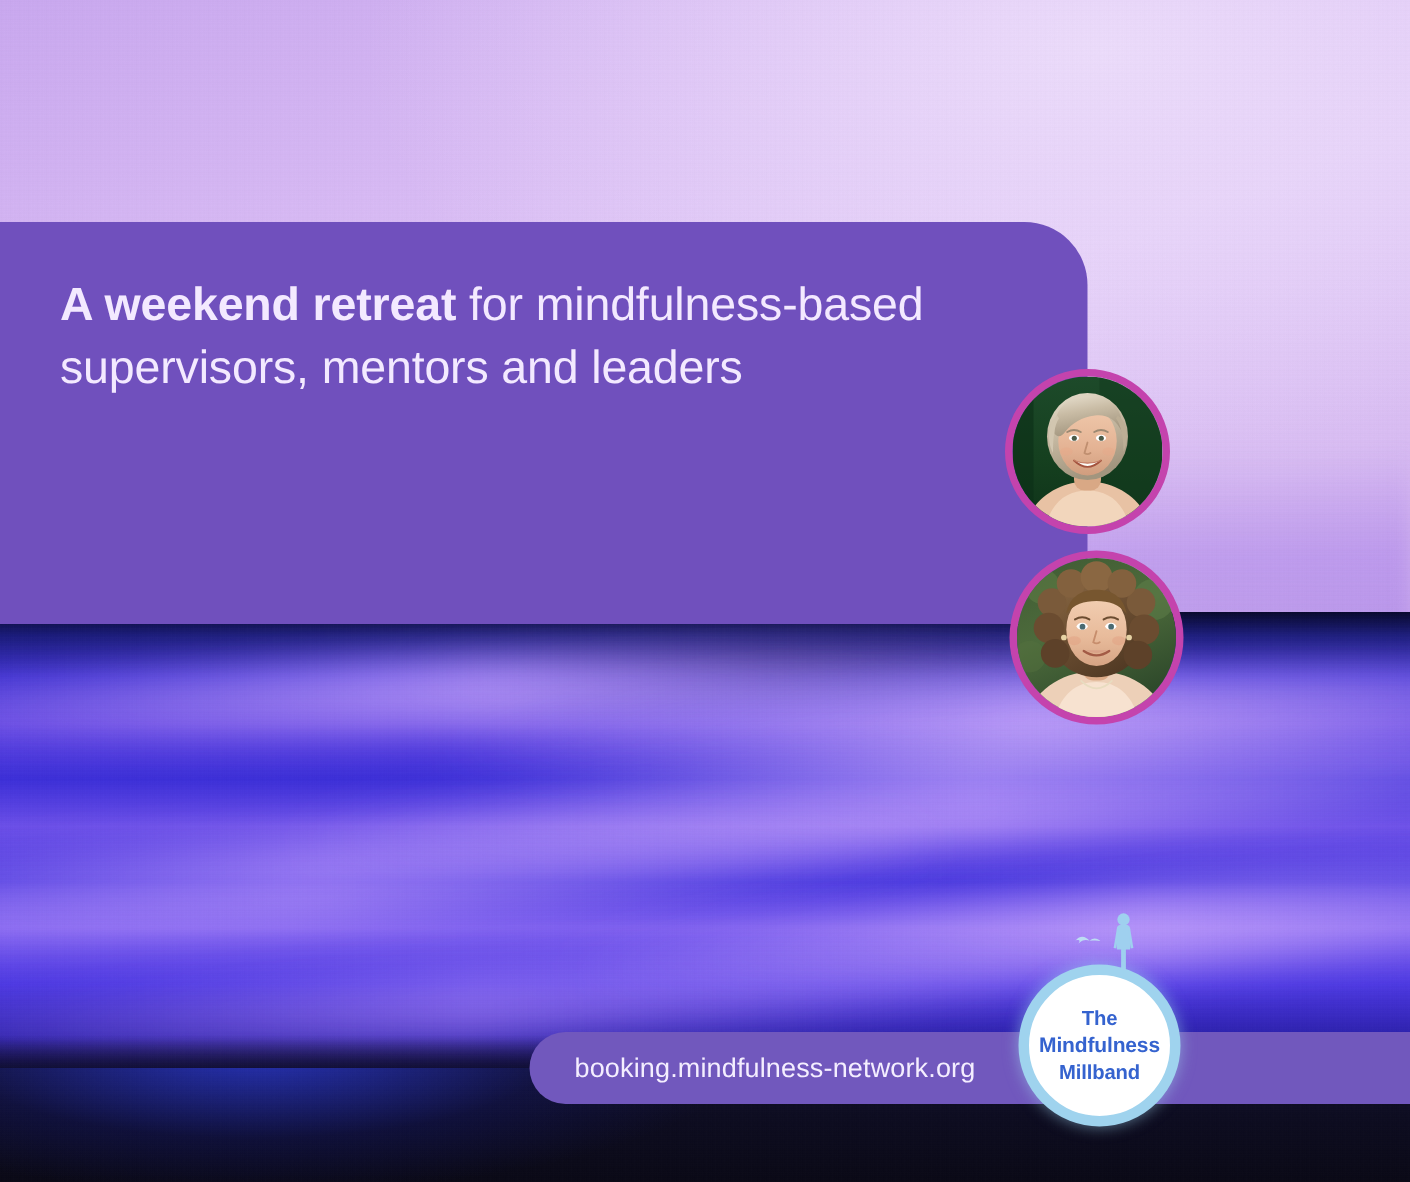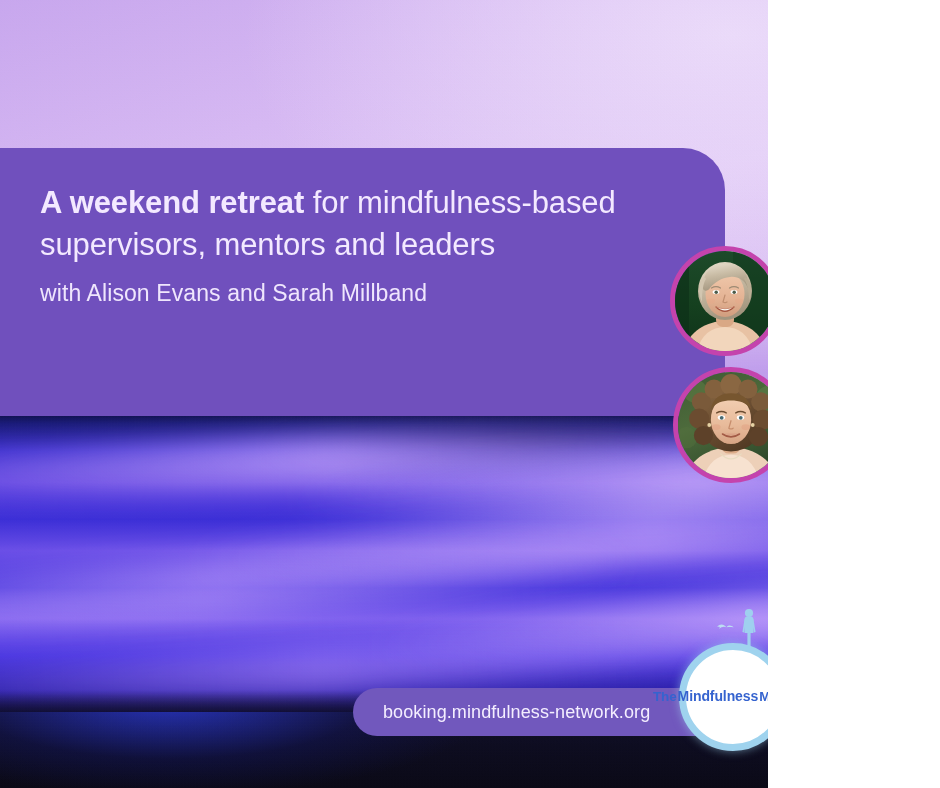--- a/index.html
+++ b/index.html
@@ -7,21 +7,21 @@
     margin: 0;
     padding: 0;
     background: #ffffff;
   }
   body {
     font-family: "Liberation Sans", "DejaVu Sans", sans-serif;
   }
 
   #poster {
     position: relative;
-    width: 768px;
+    width: 940px;
     height: 788px;
     overflow: hidden;
     background: #0b0a18;
   }
 
   
   .bg-layer {
     position: absolute;
     inset: 0;
     pointer-events: none;
@@ -222,20 +222,21 @@
     border-radius: 50%;
     background: #ffffff;
     border: 7px solid #9fd3ee;
     box-sizing: border-box;
     box-shadow: 0 0 10px rgba(160,212,238,0.55);
   }
   .logo-text {
     position: absolute;
     inset: 0;
     display: flex;
+    flex-direction: column;
     align-items: center;
     justify-content: center;
     gap: 1px;
     color: #3563cf;
     font-weight: 700;
     font-size: 13.5px;
     line-height: 1.22;
     letter-spacing: -0.1px;
     text-align: center;
   }
@@ -274,21 +275,20 @@
     <div class="wave wave-d"></div>
     <div class="wave wave-e"></div>
     <div class="wave wave-f"></div>
     <div class="bg-bottom-fade"></div>
     <div class="bg-bottom"></div>
     <div class="bg-grain"></div>
   </div>
 
   <div class="panel">
     <p class="headline"><span class="strong">A weekend retreat</span><span> for mindfulness-based supervisors, mentors and leaders</span></p>
-    <p class="presenters">with Alison Evans and Sarah Millband</p>
   </div>
 
   <div class="portrait portrait-1">
     <span class="sr-only">Portrait of a smiling woman with short light blonde-grey hair in front of a green hedge</span>
     <svg viewBox="0 0 100 100" preserveAspectRatio="xMidYMid slice" aria-hidden="true">
       <defs>
         <linearGradient id="hedge1" x1="0" y1="0" x2="0" y2="1">
           <stop offset="0%" stop-color="#1d4a2a"></stop>
           <stop offset="55%" stop-color="#15401f"></stop>
           <stop offset="100%" stop-color="#0f3219"></stop>

